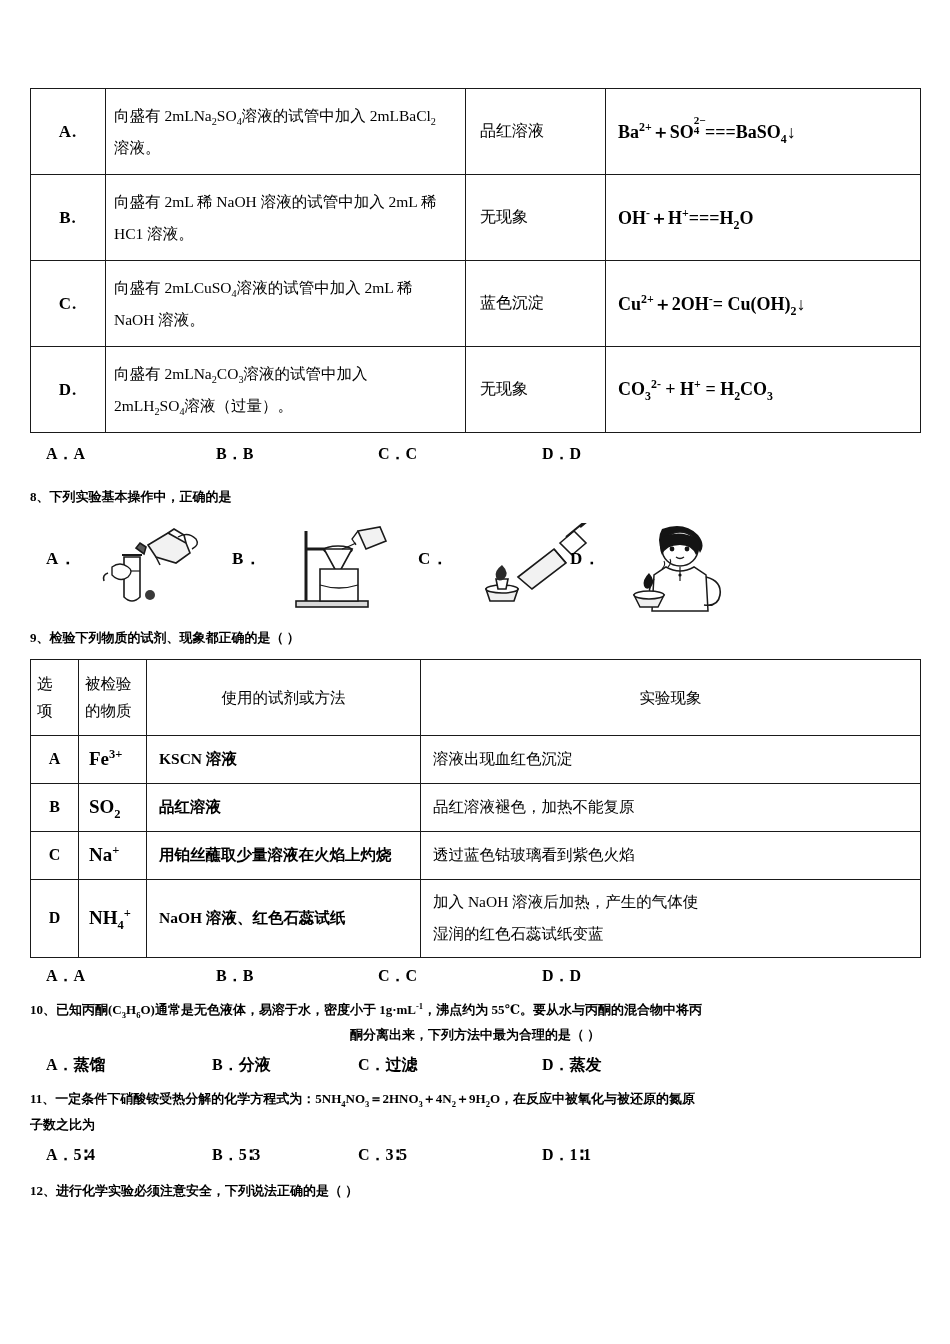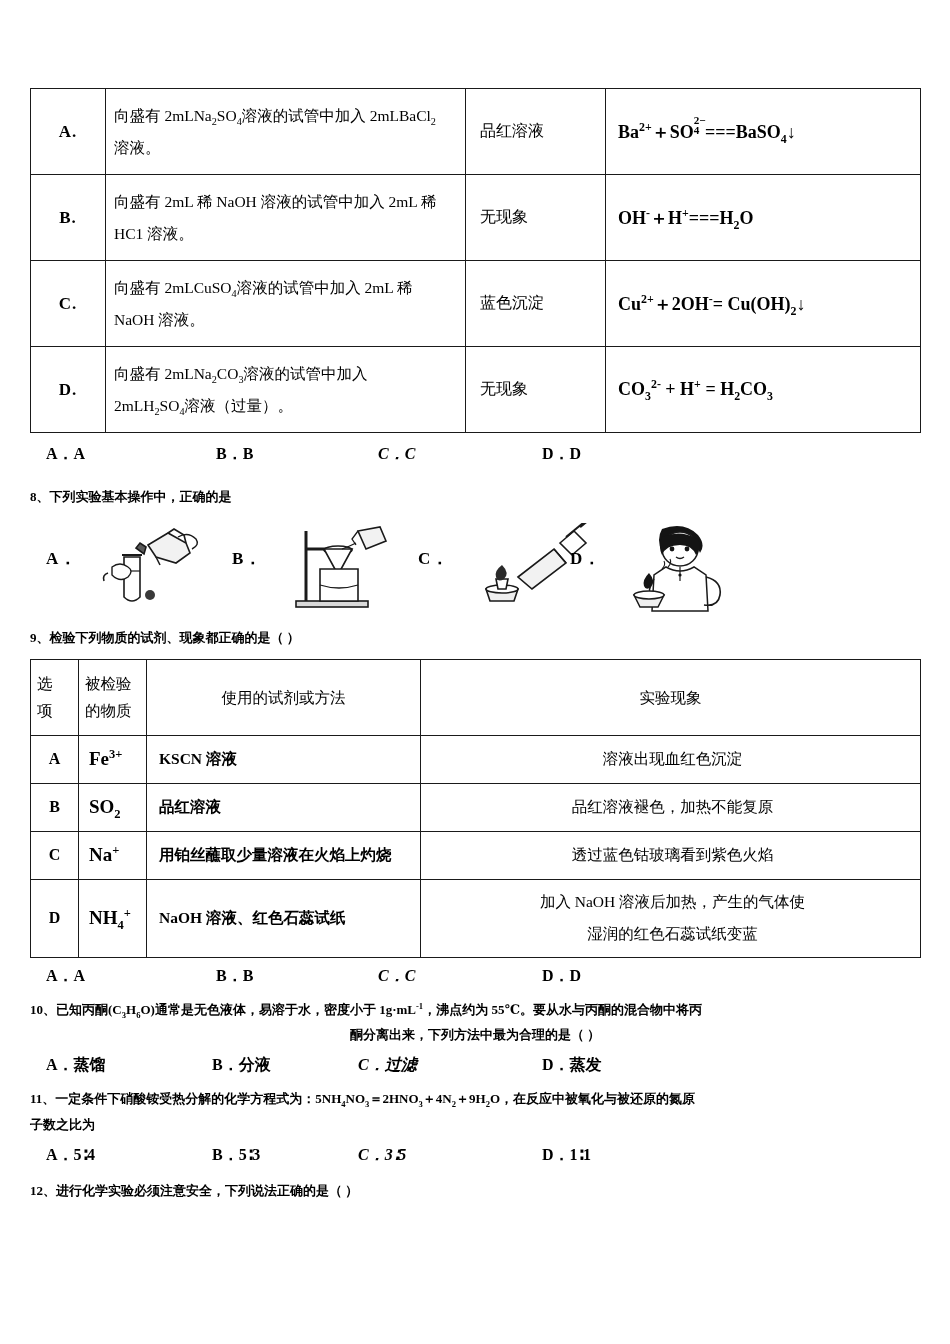--- a/index.html
+++ b/index.html
@@ -99,21 +99,21 @@
     font-weight: bold;
     font-size: 19px;
     padding-left: 10px;
   }
   .t2 td.reagent {
     text-align: left;
     font-weight: bold;
     padding-left: 12px;
   }
   .t2 td.obs {
-    text-align: center;
+    text-align: left;
     padding-left: 12px;
     line-height: 2.1;
   }
   .t2 tr.hdr { height: 76px; }
   .t2 tr.body-row { height: 48px; }
   .t2 tr.body-row-tall { height: 76px; }
 
   
   .answer-row {
     display: block;
@@ -122,21 +122,21 @@
     font-weight: bold;
     height: 22px;
     margin: 11px 0 0 0;
   }
   .answer-row .ao {
     position: absolute;
     white-space: nowrap;
   }
   .answer-row .ao:nth-child(1) { left: 16px; }
   .answer-row .ao:nth-child(2) { left: 186px; }
-  .answer-row .ao:nth-child(3) { left: 348px; font-style: italic; }
+  .answer-row .ao:nth-child(3) { left: 348px; }
   .answer-row .ao:nth-child(4) { left: 512px; }
 
   .answer-row.wide .ao:nth-child(1) { left: 16px; }
   .answer-row.wide .ao:nth-child(2) { left: 182px; }
   .answer-row.wide .ao:nth-child(3) { left: 328px; }
   .answer-row.wide .ao:nth-child(4) { left: 512px; }
 
   
   .qline {
     font-size: 13px;

